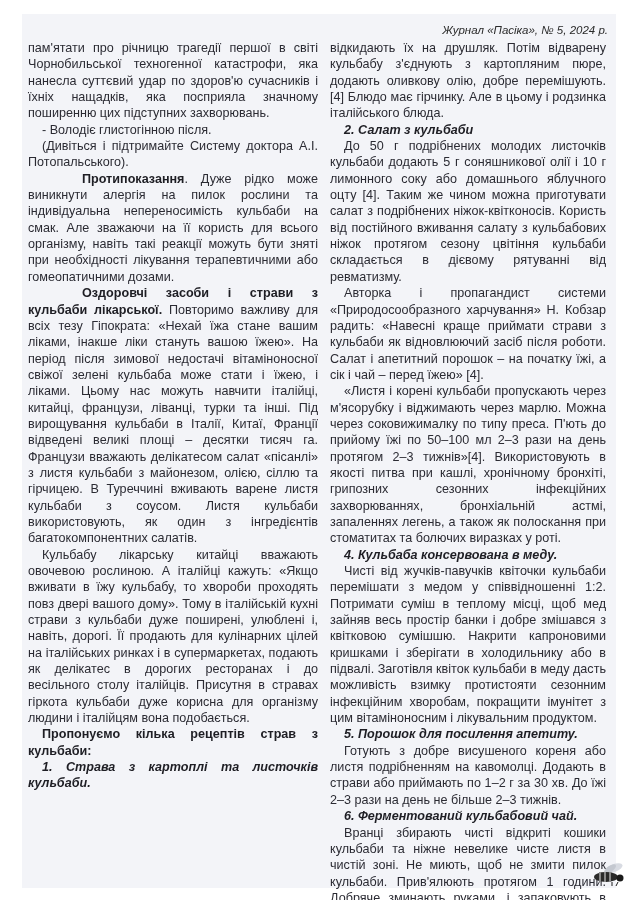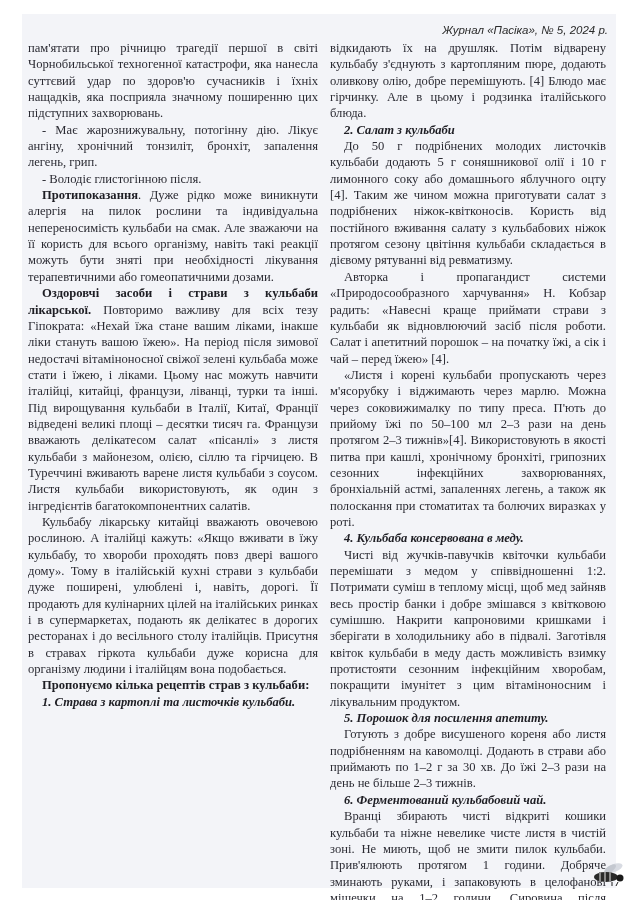--- a/index.html
+++ b/index.html
@@ -6,38 +6,38 @@
   body { width: 638px; height: 900px; position: relative; overflow: hidden;
          font-family: "Liberation Sans", sans-serif; color: #2b2b33; }
   .panel { position: absolute; left: 22px; top: 14px; width: 594px; height: 874px;
            background: #f3f4f8; }
   .header { position: absolute; right: 30px; top: 24px; font-style: italic;
             font-size: 11.5px; color: #2a2a2a; }
   .col { position: absolute; top: 40px; width: 290px; font-size: 12.6px;
          line-height: 16.35px; text-align: justify; hyphens: manual; }
   .col.left { left: 28px; }
   .col.right { left: 330px; width: 276px; }
-  .col p { margin: 0; text-indent: 14px; font-family: Liberation Serif, serif; }
+  .col p { margin: 0; text-indent: 14px; }
   .col p.noindent { text-indent: 0; }
-  .b { font-weight: bold; color: #1e1e24; }
+  .b { font-weight: bold; color: #1e1e24; margin-left: 40px; }
   .bi { font-weight: bold; font-style: italic; color: #1e1e24; }
   .h { margin: 0; text-indent: 14px; }
   .bee { position: absolute; left: 590px; top: 862px; width: 36px; height: 24px; }
 </style>
 </head>
 <body>
 
 <div class="panel"></div>
 
 <div class="header">Журнал «Пасіка», № 5, 2024 р.</div>
 
 <div class="col left">
   <p class="noindent">пам'ятати про річницю трагедії першої в світі Чорнобильської техногенної катастрофи, яка нанесла суттєвий удар по здоров'ю сучасників і їхніх нащадків, яка посприяла значному поширенню цих підступних захворювань.</p>
-  <p>- Має жарознижувальну, потогінну дію. Лікує ангіну, хронічний тонзиліт, бронхіт, запалення легень, грип.</p>
   <p>- Володіє глистогінною після.</p>
+  <p>(Дивіться і підтримайте Систему доктора А.І. Потопальського).</p>
   <p><span class="b">Протипоказання</span><span>. Дуже рідко може виникнути алергія на пилок рослини та індивідуальна непереносимість кульбаби на смак. Але зважаючи на її користь для всього організму, навіть такі реакції можуть бути зняті при необхідності лікування терапевтичними або гомеопатичними дозами.</span></p>
   <p><span class="b">Оздоровчі засоби і страви з кульбаби лікарської.</span><span> Повторимо важливу для всіх тезу Гіпократа: «Нехай їжа стане вашим ліками, інакше ліки стануть вашою їжею». На період після зимової недостачі вітаміноносної свіжої зелені кульбаба може стати і їжею, і ліками. Цьому нас можуть навчити італійці, китайці, французи, ліванці, турки та інші. Під вирощування кульбаби в Італії, Китаї, Франції відведені великі площі – десятки тисяч га. Французи вважають делікатесом салат «пісанлі» з листя кульбаби з майонезом, олією, сіллю та гірчицею. В Туреччині вживають варене листя кульбаби з соусом. Листя кульбаби використовують, як один з інгредієнтів багатокомпонентних салатів.</span></p>
   <p>Кульбабу лікарську китайці вважають овочевою рослиною. А італійці кажуть: «Якщо вживати в їжу кульбабу, то хвороби проходять повз двері вашого дому». Тому в італійській кухні страви з кульбаби дуже поширені, улюблені і, навіть, дорогі. Її продають для кулінарних цілей на італійських ринках і в супермаркетах, подають як делікатес в дорогих ресторанах і до весільного столу італійців. Присутня в стравах гіркота кульбаби дуже корисна для організму людини і італійцям вона подобається.</p>
   <p class="h b">Пропонуємо кілька рецептів страв з кульбаби:</p>
   <p class="h bi">1. Страва з картоплі та листочків кульбаби.</p>
 
 </div>
 
 <div class="col right">
   <p class="noindent">відкидають їх на друшляк. Потім відварену кульбабу з'єднують з картопляним пюре, додають оливкову олію, добре перемішують. [4] Блюдо має гірчинку. Але в цьому і родзинка італійського блюда.</p>

